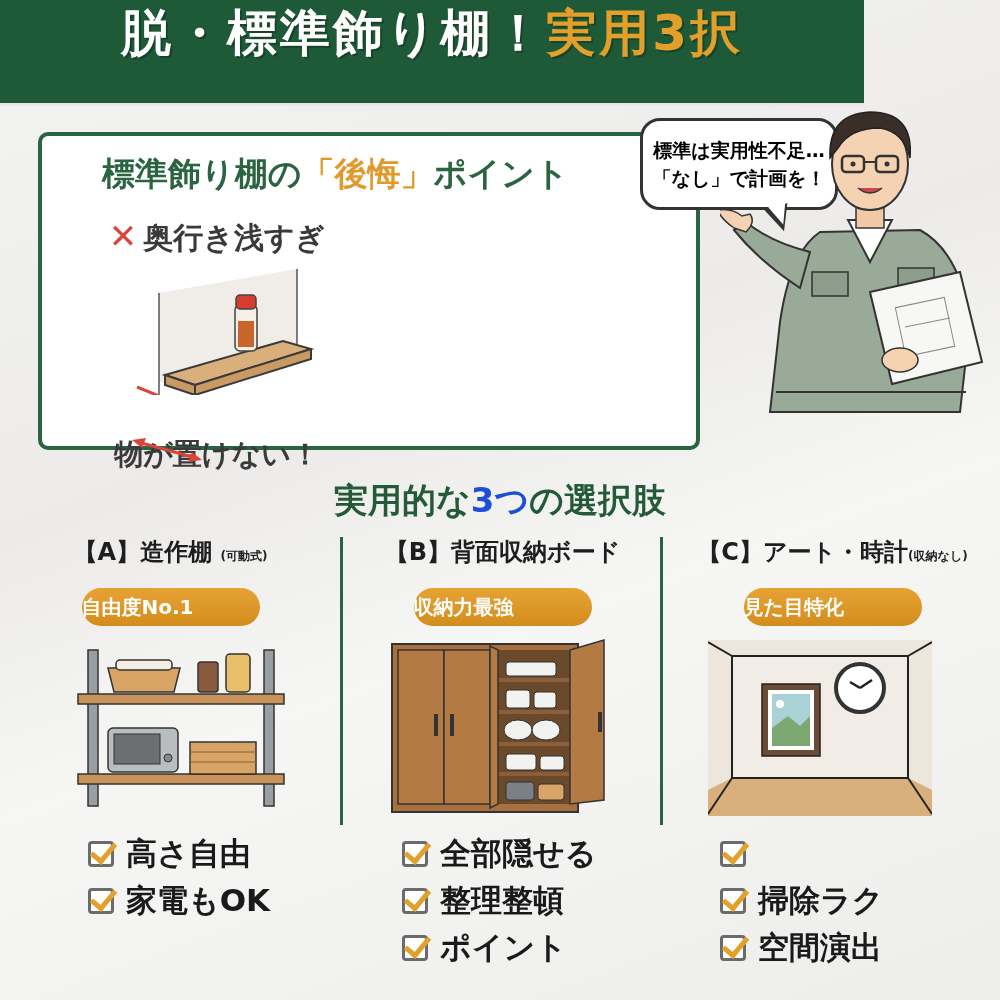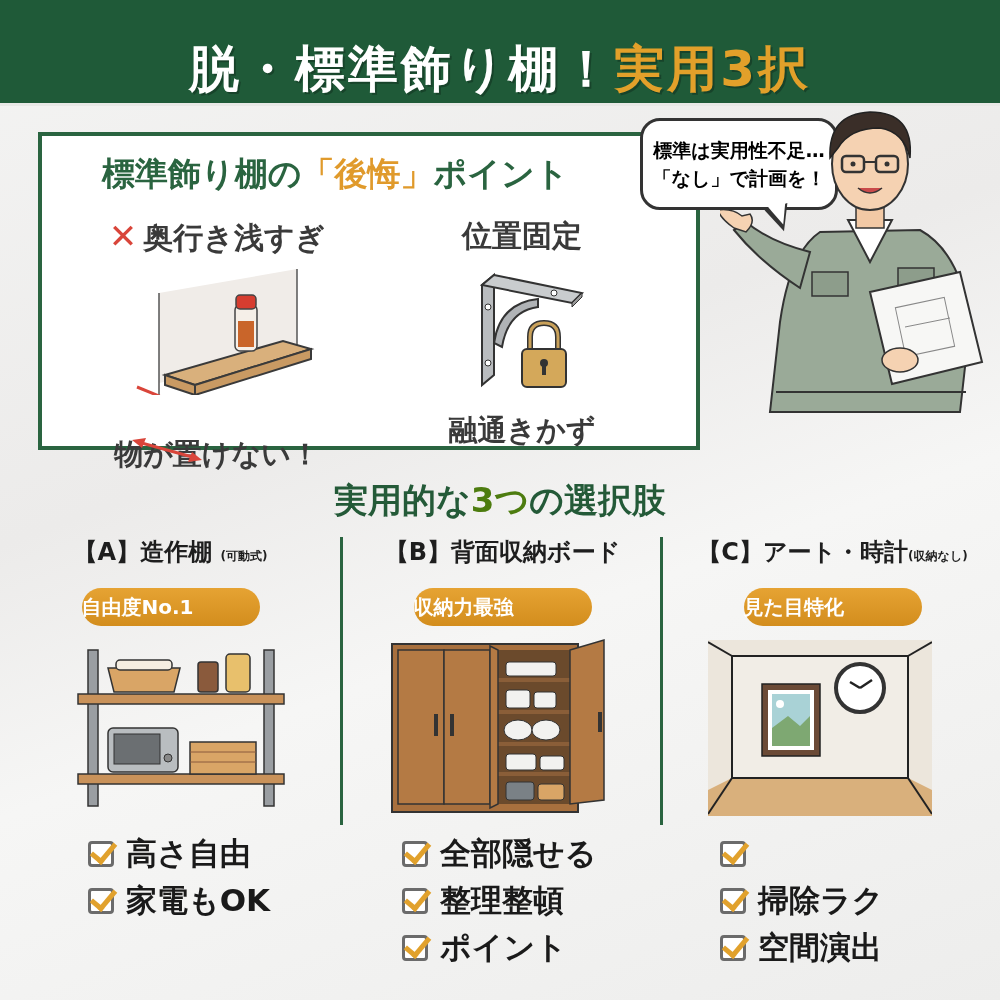--- a/index.html
+++ b/index.html
@@ -4,52 +4,52 @@
 <style>
   * { box-sizing: border-box; margin: 0; padding: 0; }
   html, body { width: 1000px; height: 1000px; overflow: hidden; }
   body {
     font-family: "DejaVu Sans", "Liberation Sans", sans-serif;
     background: linear-gradient(160deg, #f4f4f3 0%, #ecebea 40%, #f6f6f5 60%, #ededec 100%);
     position: relative;
     color: #1e1e1e;
   }
   .header {
-    position: absolute; left: 0; top: 0; width: 1000px; height: 106px;
+    position: absolute; left: 0; top: 0; width: 864px; height: 106px;
     background: #1f5a38;
-    display: flex; align-items: flex-end; justify-content: center;
+    display: flex; align-items: flex-start; justify-content: center;
     border-bottom: 3px solid #e8e8e6;
   }
   .header h1 { font-size: 50px; font-weight: bold; letter-spacing: 3px; color: #ffffff; text-shadow: 2px 2px 0 rgba(0,0,0,0.25); }
   .header h1 .accent { color: #e2a02a; }
 
   .regret-box {
     position: absolute; left: 38px; top: 132px; width: 662px; height: 318px;
-    background: #ffffff; border: 4px solid #2a6440; border-radius: 0;
+    background: #ffffff; border: 4px solid #2a6440; border-radius: 10px;
   }
   .regret-title { position: absolute; left: 60px; top: 16px; font-size: 33px; font-weight: bold; color: #2a6440; white-space: nowrap; }
   .regret-title .accent { color: #e09a2b; }
   .point { position: absolute; text-align: center; }
   .point .label { font-size: 30px; font-weight: bold; color: #3a3a3a; white-space: nowrap; }
   .point .caption { font-size: 29px; font-weight: bold; color: #3a3a3a; white-space: nowrap; }
   .x-icon { color: #d9453a; font-size: 34px; font-weight: bold; margin-right: 6px; }
 
   .bubble {
     position: absolute; left: 640px; top: 118px; width: 198px; height: 92px;
     background: #fff; border: 3px solid #333; border-radius: 20px;
     display: flex; flex-direction: column; align-items: center; justify-content: center;
     font-size: 19px; font-weight: bold; line-height: 1.5; color: #000000;
   }
   .bubble-tail { position: absolute; left: 768px; top: 206px; width: 0; height: 0;
     border-left: 12px solid transparent; border-right: 12px solid transparent; border-top: 26px solid #333; transform: rotate(-18deg); }
   .bubble-tail-inner { position: absolute; left: 771px; top: 204px; width: 0; height: 0;
     border-left: 9px solid transparent; border-right: 9px solid transparent; border-top: 21px solid #fff; transform: rotate(-18deg); }
 
   .section-title { position: absolute; left: 0; top: 478px; width: 1000px; text-align: center; font-size: 34px; font-weight: bold; color: #245a38; }
-  .section-title .accent { color: #4d7c0f; }
+  .section-title .accent { color: #1d4ed8; }
 
   .divider { position: absolute; top: 537px; width: 3px; height: 288px; background: #2a6440; }
 
   .col { position: absolute; top: 530px; width: 333px; }
   .col-title { text-align: center; font-size: 24px; font-weight: bold; color: #1e1e1e; white-space: nowrap; height: 44px; line-height: 44px; }
   .col-title small { font-size: 12px; }
   .badge {
     display: block; margin: 14px auto 0; width: 178px; height: 38px; line-height: 38px;
     border-radius: 19px; background: linear-gradient(#e6a333, #d38d1d);
     color: #fff; font-size: 20px; font-weight: bold; text-align: left;
@@ -91,38 +91,20 @@
       <line x1="20" y1="122" x2="64" y2="140" stroke="#d9453a" stroke-width="3"></line>
     </svg>
     <svg width="80" height="30" viewBox="0 0 80 30" style="position:absolute; left:48px; top:220px;">
       <line x1="8" y1="6" x2="66" y2="22" stroke="#d9453a" stroke-width="3"></line>
       <polygon points="2,4 16,2 12,12" fill="#d9453a"></polygon>
       <polygon points="72,24 58,26 62,16" fill="#d9453a"></polygon>
     </svg>
     <div class="caption" style="margin-top:36px;">物が置けない！</div>
   </div>
 
-  <div class="point" style="left:360px; top:80px; width:240px;">
-    <div class="label">位置固定</div>
-    <svg width="140" height="130" viewBox="0 0 140 130" style="margin-top:10px;">
-      <polygon points="30,18 42,8 42,108 30,118" fill="#b9bcbf" stroke="#333" stroke-width="2"></polygon>
-      <polygon points="42,8 130,26 120,36 30,18" fill="#c9ccce" stroke="#333" stroke-width="2"></polygon>
-      <polygon points="120,36 130,26 130,30 120,40" fill="#999" stroke="#333" stroke-width="1"></polygon>
-      <path d="M42,76 Q48,36 86,32 L86,40 Q56,44 50,80 Z" fill="#b0b3b6" stroke="#333" stroke-width="2"></path>
-      <circle cx="36" cy="40" r="3" fill="#fff" stroke="#333"></circle>
-      <circle cx="36" cy="96" r="3" fill="#fff" stroke="#333"></circle>
-      <circle cx="102" cy="26" r="3" fill="#fff" stroke="#333"></circle>
-      <path d="M78,84 L78,70 Q78,56 92,56 Q106,56 106,70 L106,84" fill="none" stroke="#333" stroke-width="6"></path>
-      <path d="M78,84 L78,70 Q78,56 92,56 Q106,56 106,70 L106,84" fill="none" stroke="#c9a15a" stroke-width="3"></path>
-      <rect x="70" y="82" width="44" height="38" rx="5" fill="#d4a85a" stroke="#333" stroke-width="2"></rect>
-      <circle cx="92" cy="96" r="4" fill="#333"></circle>
-      <rect x="90" y="98" width="4" height="10" fill="#333"></rect>
-    </svg>
-    <div class="caption" style="margin-top:10px;">融通きかず</div>
-  </div>
 </div>
 
 <div class="bubble">
   <div>標準は実用性不足…</div>
   <div>「なし」で計画を！</div>
 </div>
 <div class="bubble-tail"></div>
 <div class="bubble-tail-inner"></div>
 
 <svg class="person" viewBox="0 0 270 330">

